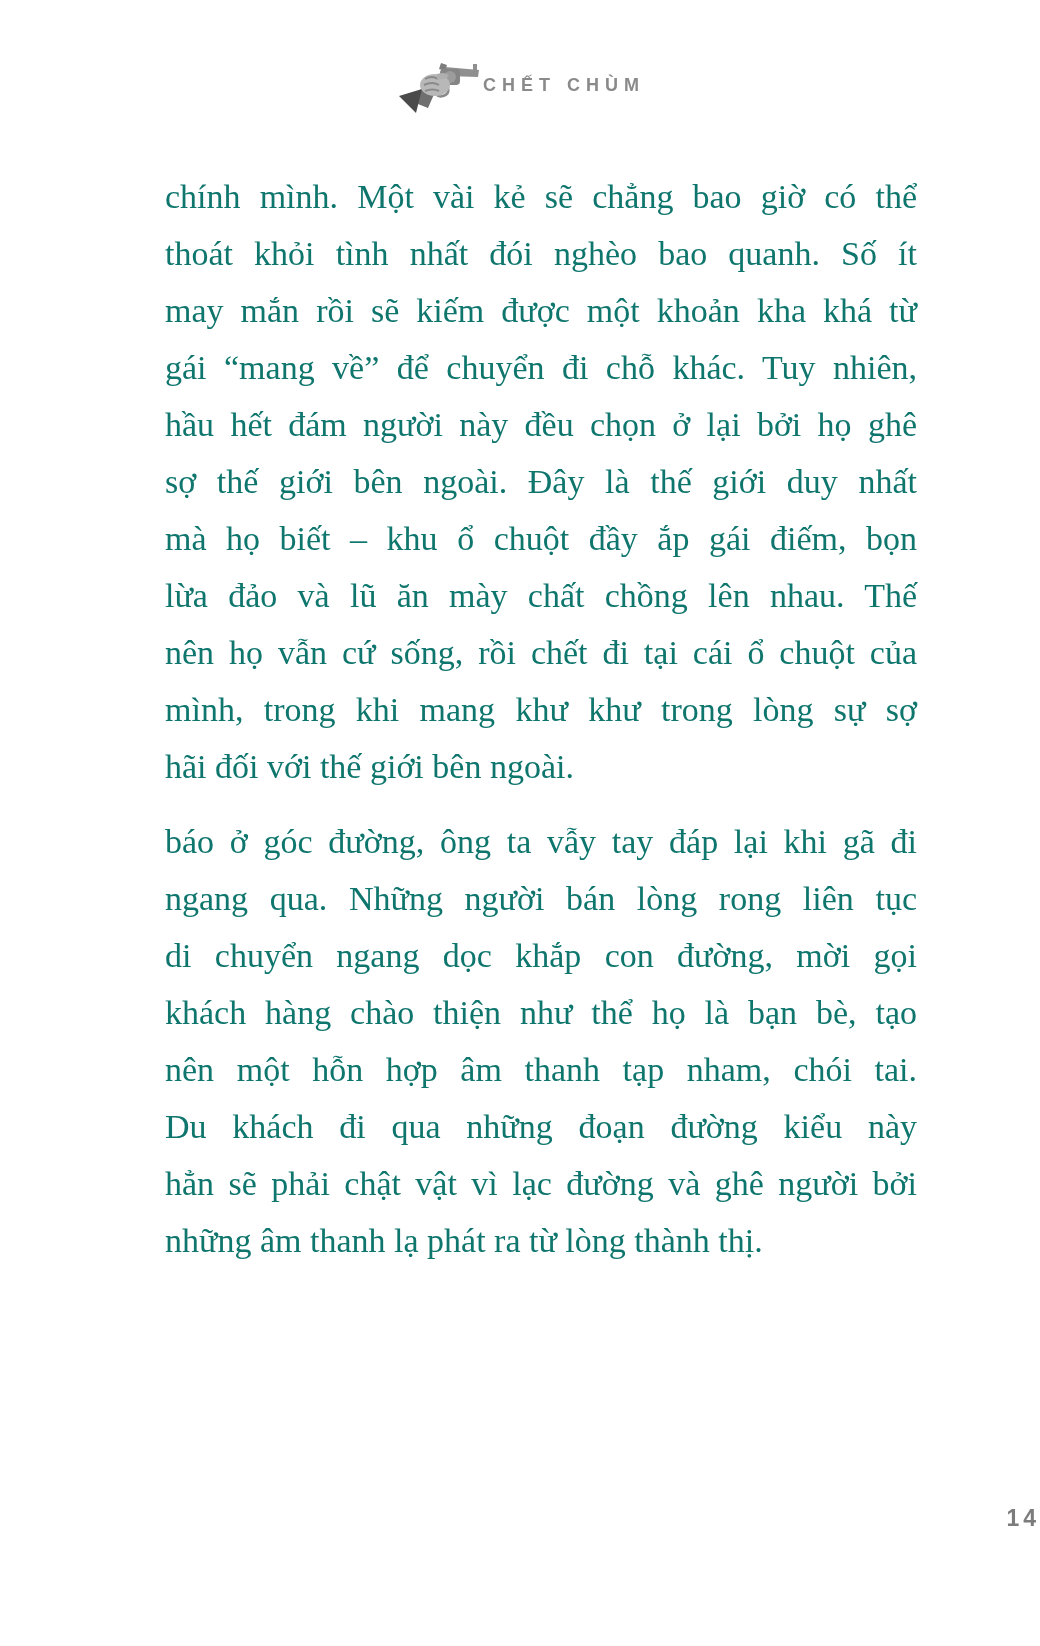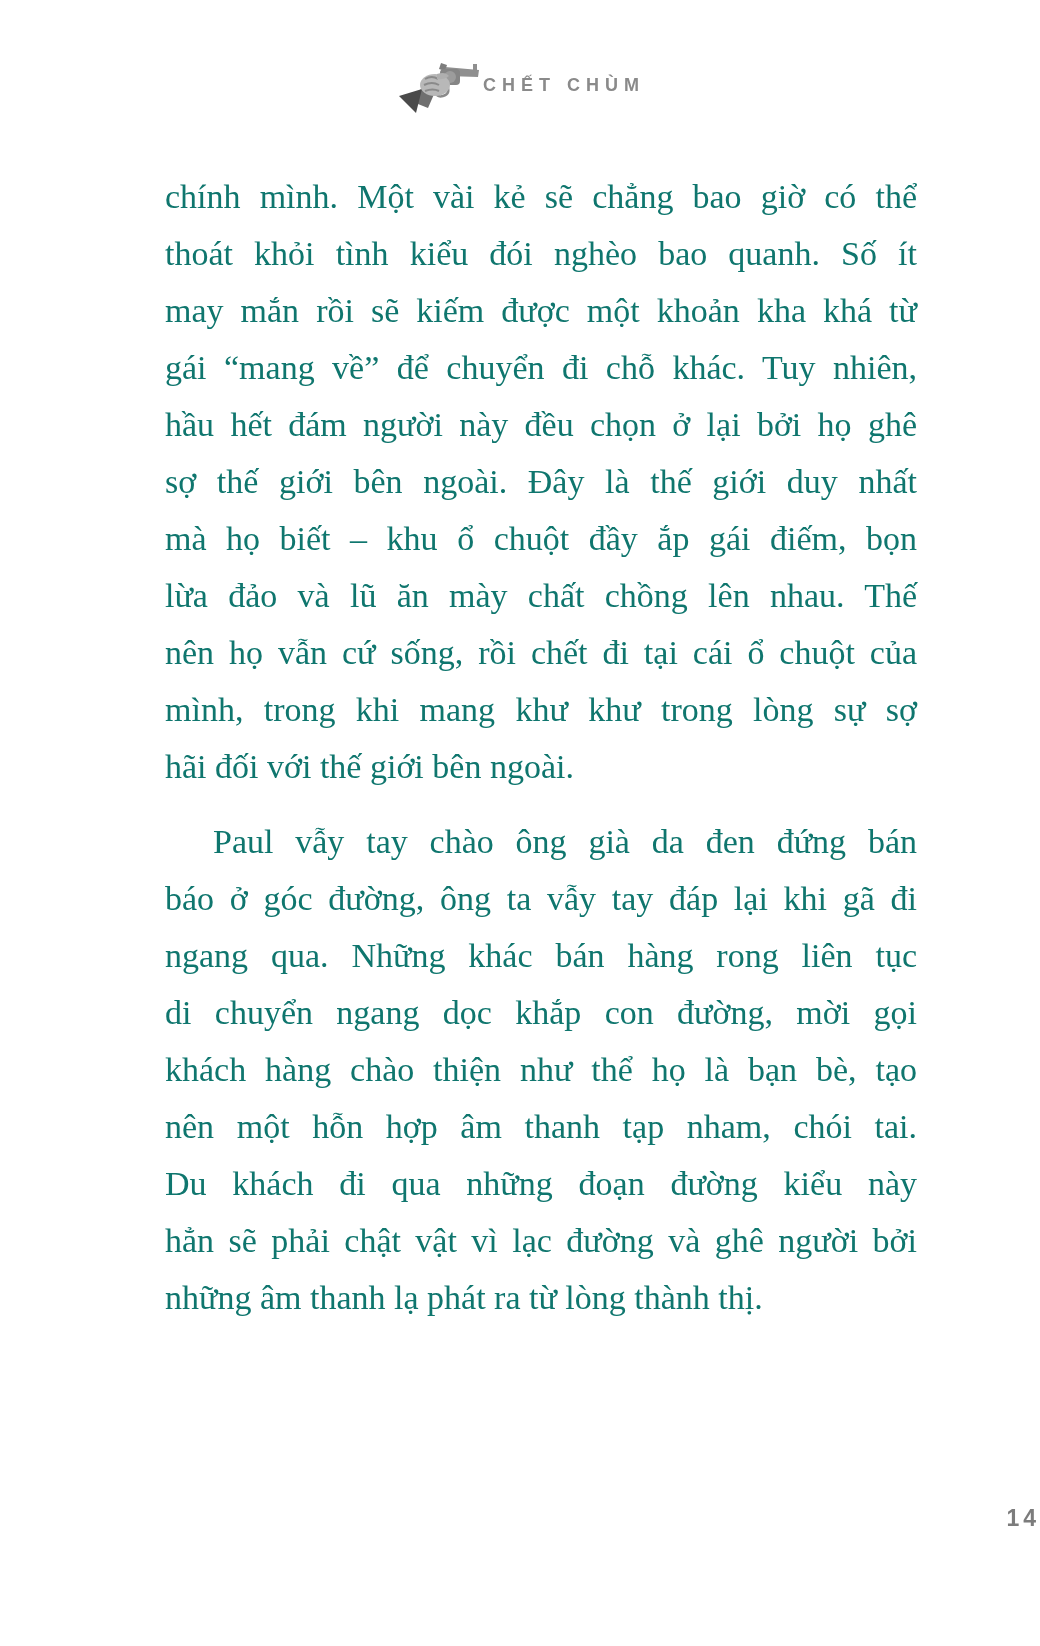--- a/index.html
+++ b/index.html
@@ -105,36 +105,35 @@
         <path d="M42 18 q8 -3 12 2 q-5 4 -12 3 Z" fill="#aFaFaF"></path>
       </svg>
     </span>
     <span class="head-title">CHẾT CHÙM</span>
   </div>
 
   <div class="body-text">
 
     <div class="para">
       <span class="line">chính mình. Một vài kẻ sẽ chẳng bao giờ có thể</span>
-      <span class="line">thoát khỏi tình kiểu đói nghèo bao quanh. Số ít</span>
+      <span class="line">thoát khỏi tình nhất đói nghèo bao quanh. Số ít</span>
       <span class="line">may mắn rồi sẽ kiếm được một khoản kha khá từ</span>
       <span class="line">gái “mang về” để chuyển đi chỗ khác. Tuy nhiên,</span>
       <span class="line">hầu hết đám người này đều chọn ở lại bởi họ ghê</span>
       <span class="line">sợ thế giới bên ngoài. Đây là thế giới duy nhất</span>
       <span class="line">mà họ biết – khu ổ chuột đầy ắp gái điếm, bọn</span>
       <span class="line">lừa đảo và lũ ăn mày chất chồng lên nhau. Thế</span>
       <span class="line">nên họ vẫn cứ sống, rồi chết đi tại cái ổ chuột của</span>
       <span class="line">mình, trong khi mang khư khư trong lòng sự sợ</span>
       <span class="line para-end">hãi đối với thế giới bên ngoài.</span>
     </div>
 
     <div class="para">
-      <span class="line indent">Paul vẫy tay chào ông già da đen đứng bán</span>
       <span class="line">báo ở góc đường, ông ta vẫy tay đáp lại khi gã đi</span>
-      <span class="line">ngang qua. Những khác bán hàng rong liên tục</span>
+      <span class="line">ngang qua. Những người bán lòng rong liên tục</span>
       <span class="line">di chuyển ngang dọc khắp con đường, mời gọi</span>
       <span class="line">khách hàng chào thiện như thể họ là bạn bè, tạo</span>
       <span class="line">nên một hỗn hợp âm thanh tạp nham, chói tai.</span>
       <span class="line">Du khách đi qua những đoạn đường kiểu này</span>
       <span class="line">hẳn sẽ phải chật vật vì lạc đường và ghê người bởi</span>
       <span class="line para-end">những âm thanh lạ phát ra từ lòng thành thị.</span>
     </div>
 
   </div>
 

